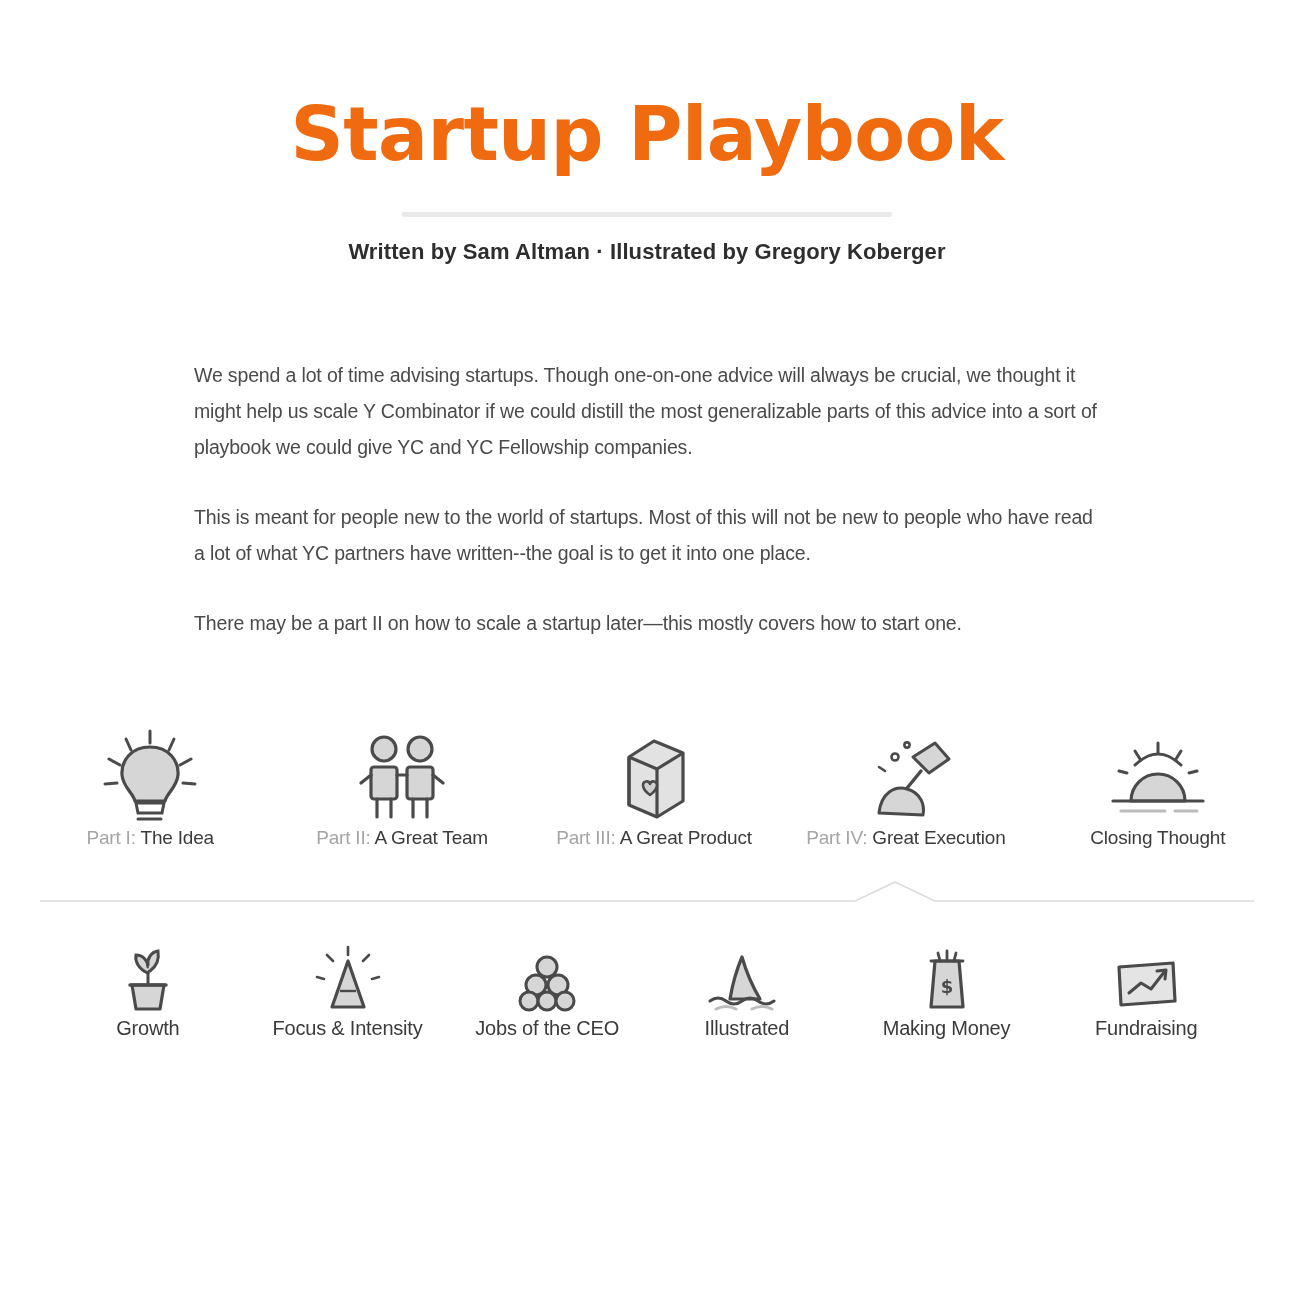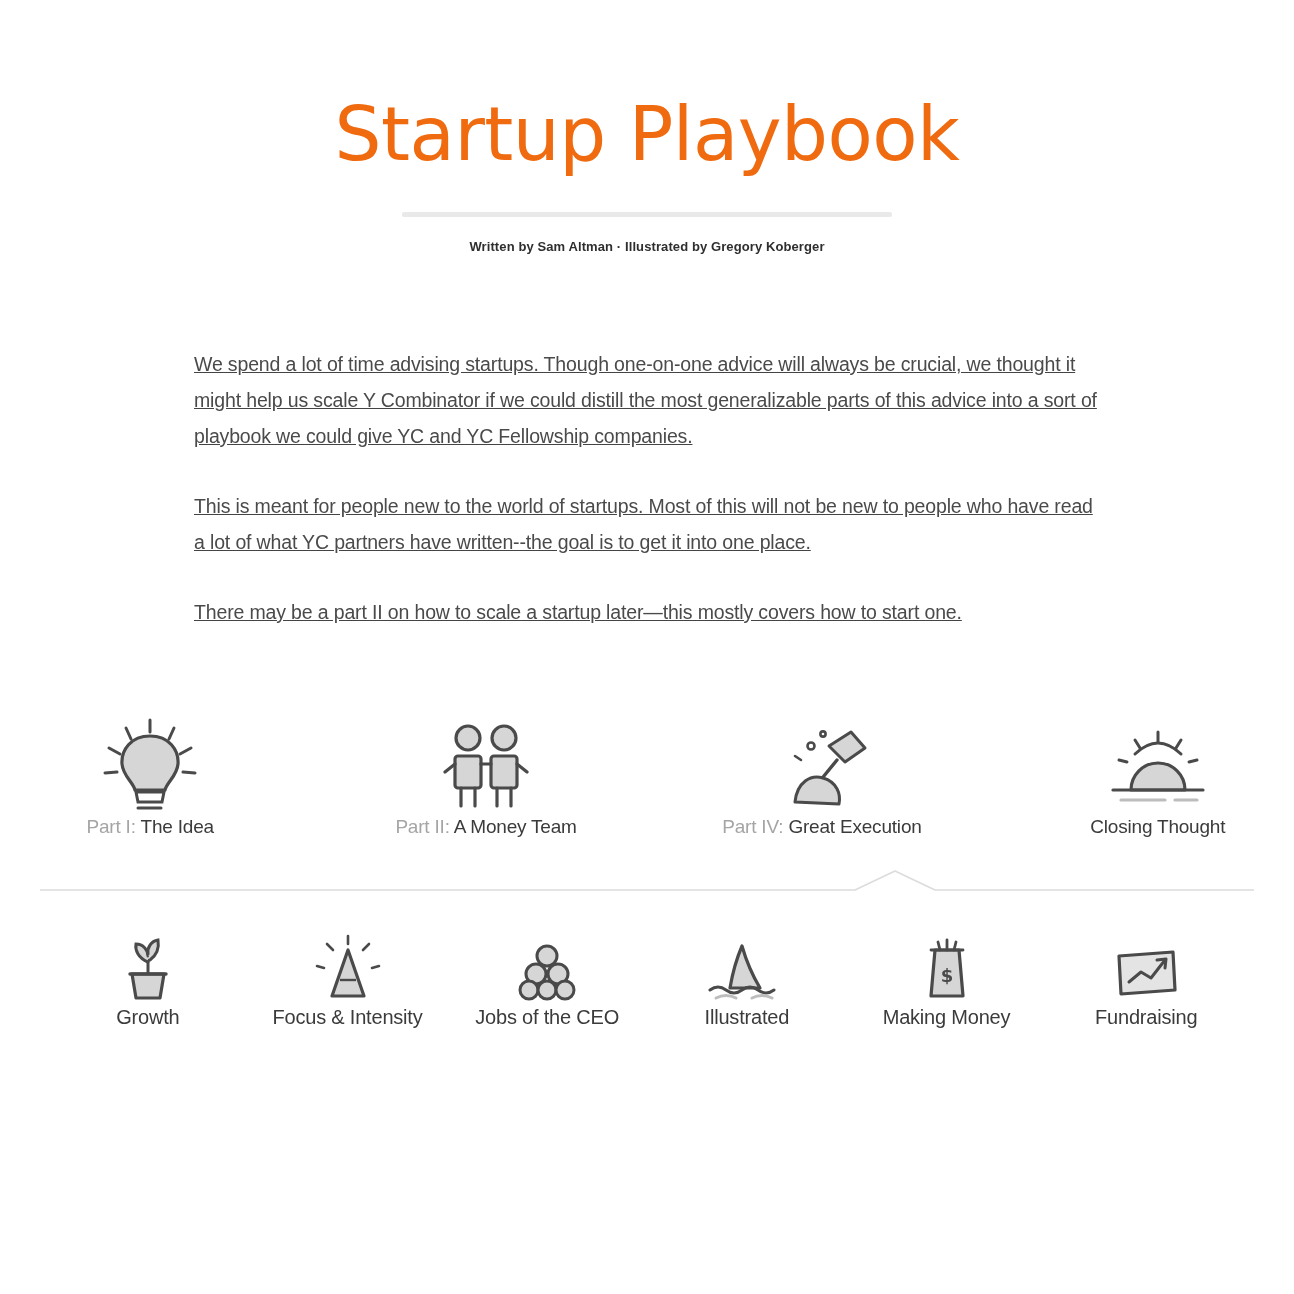--- a/index.html
+++ b/index.html
@@ -18,47 +18,46 @@
   }
 
   
   .header {
     padding-top: 96px;
     text-align: center;
   }
   .title {
     font-family: "DejaVu Sans", sans-serif;
     font-size: 74px;
-    font-weight: normal;
+    font-weight: bold;
     color: #f06a0f;
     letter-spacing: -0.5px;
     line-height: 1.05;
     margin: 0;
   }
   .title-rule {
     width: 490px;
     height: 5px;
     background: #e9e9e9;
     margin: 38px auto 0 auto;
     border-radius: 2px;
   }
   .byline {
     margin-top: 22px;
-    font-size: 13px;
+    font-size: 22px;
     font-weight: bold;
     color: #2e2e2e;
     letter-spacing: 0.1px;
   }
 
   
   .intro {
     width: 910px;
     margin: 92px auto 6px auto;
     padding-left: 2px;
-    text-decoration: underline;
   }
   .intro p {
     font-size: 19.5px;
     line-height: 1.85;
     color: #4a4a4a;
     margin: 0 0 34px 0;
     letter-spacing: -0.15px;
   }
   .intro p:last-child { margin-bottom: 0; }
 
@@ -173,23 +172,37 @@
           <line x1="30" y1="72" x2="30" y2="90"></line>
           <line x1="44" y1="72" x2="44" y2="90"></line>
           <line x1="66" y1="72" x2="66" y2="90"></line>
           <line x1="80" y1="72" x2="80" y2="90"></line>
           <line x1="24" y1="48" x2="14" y2="56"></line>
           <line x1="86" y1="48" x2="96" y2="56"></line>
           <line x1="50" y1="48" x2="60" y2="48"></line>
         </g>
       </svg>
     </span>
-    <span class="nav-label"><span class="part">Part II:</span> <span>A Money Team</span></span>
-  </a>
-
+    <span class="nav-label"><span class="part">Part II:</span> <span>A Great Team</span></span>
+  </a>
+
+  <a class="nav-item" href="#">
+    <span class="nav-icon">
+      <svg width="110" height="100" viewBox="0 0 110 100">
+        <g stroke="#4a4a4a" stroke-width="3.2" stroke-linejoin="round">
+          <path d="M30 30 L55 14 L84 26 L84 74 L58 90 L30 78 Z" fill="#e2e2e2"></path>
+          <path d="M30 30 L58 42 L84 26" fill="none"></path>
+          <path d="M58 42 L58 90" fill="none"></path>
+          <path d="M30 30 L30 78" fill="none"></path>
+        </g>
+        <path d="M44 58 c0-4 6-5 7-1 1-4 7-3 7 1 0 5-7 10-7 10 s-7-5-7-10 z" fill="#d0d0d0" stroke="#4a4a4a" stroke-width="2.6" stroke-linejoin="round"></path>
+      </svg>
+    </span>
+    <span class="nav-label"><span class="part">Part III:</span> <span>A Great Product</span></span>
+  </a>
 
   <a class="nav-item" href="#">
     <span class="nav-icon">
       <svg width="110" height="100" viewBox="0 0 110 100">
         <g stroke="#4a4a4a" stroke-width="3" fill="#d6d6d6" stroke-linejoin="round">
           <path d="M62 30 l22 -14 l14 16 l-20 14 z"></path>
           <path d="M70 44 L52 66" fill="none" stroke-linecap="round" stroke-width="3.4"></path>
           <path d="M28 86 C30 66 44 58 56 62 C70 66 74 78 72 88 Z"></path>
         </g>
         <g stroke="#4a4a4a" stroke-width="2.6" fill="none" stroke-linecap="round">

